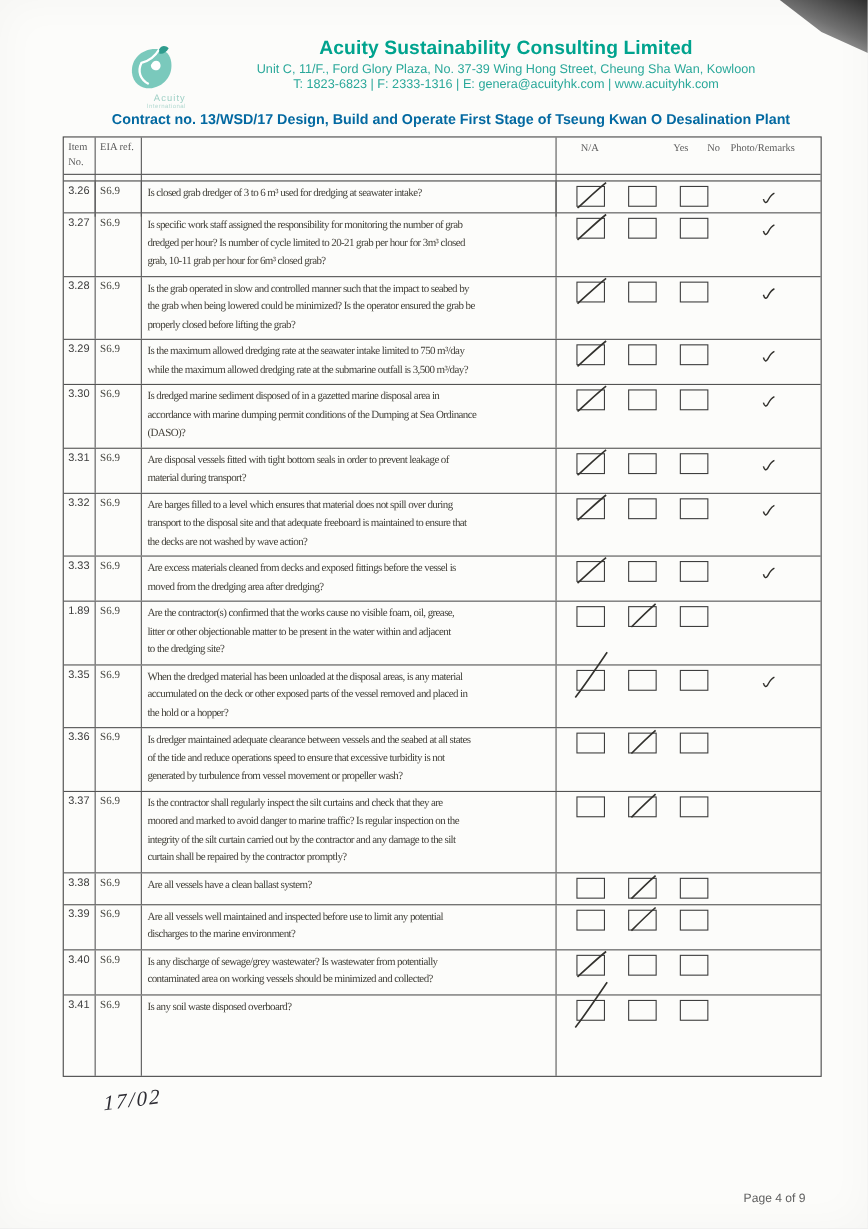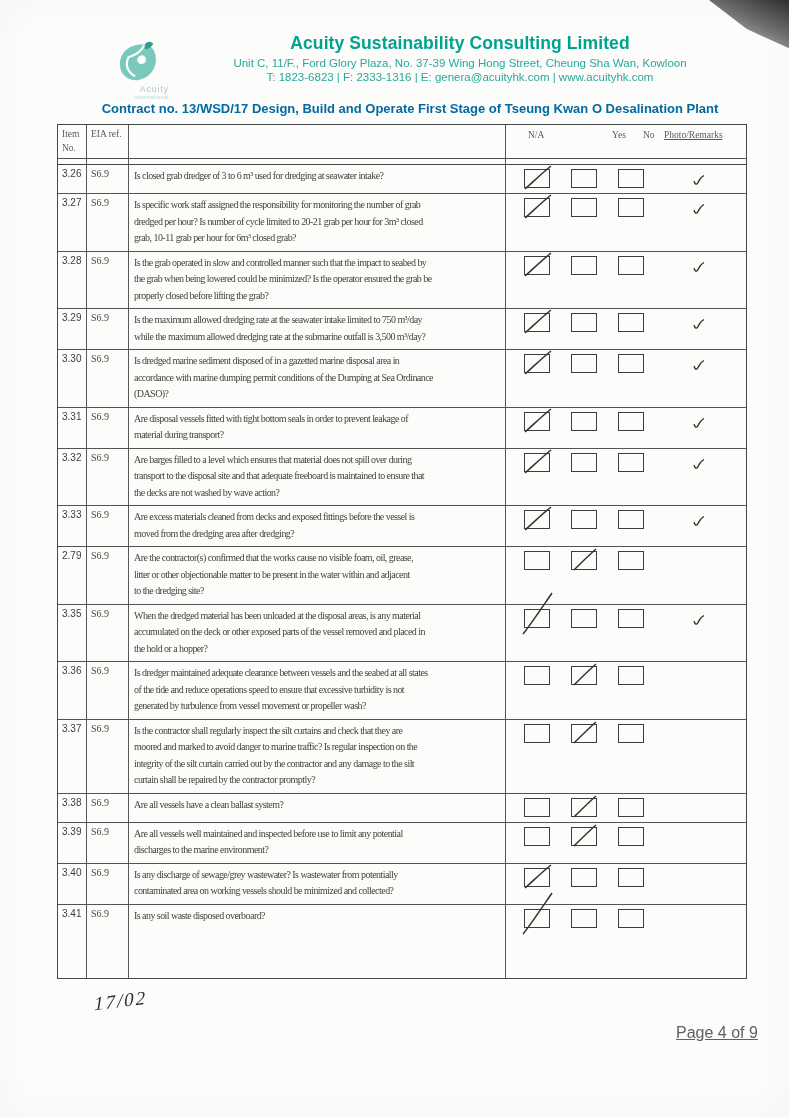--- a/index.html
+++ b/index.html
@@ -22,43 +22,43 @@
   .co-contact{font-size:11.5px;color:#2aa89a;margin-top:2px;}
   .contract{position:absolute;left:70px;top:101px;width:680px;text-align:center;
             font-family:"Liberation Sans",sans-serif;font-size:13px;font-weight:bold;color:#0369a1;}
   
   .tbl{position:absolute;left:57px;top:124px;width:688px;border:1.6px solid #474747;background:transparent;}
   .thead{display:grid;grid-template-columns:29px 42px 377px 1fr;height:33px;border-bottom:1.4px solid #515151;}
   .thead .hc{font-size:9.5px;color:#5b5b5b;padding:2px 0 0 4px;white-space:pre-line;line-height:14px;}
   .thead .hc1,.thead .hc2,.thead .hc3{border-right:1.2px solid #585858;}
   .thead .hc4{position:relative;}
   .alabel{position:absolute;top:3px;font-size:9.5px;color:#5b5b5b;}
-  .al-na{left:22px;} .al-yes{left:66px;margin-left:40px;} .al-no{left:113px;margin-left:24px;} .al-rem{left:158px;text-decoration:underline;}
+  .al-na{left:22px;} .al-yes{left:66px;margin-left:40px;} .al-no{left:113px;margin-left:24px;} .al-rem{left:158px;}
   .gap{height:5px;border-bottom:1.6px solid #474747;}
   .trow{display:grid;grid-template-columns:29px 42px 377px 1fr;border-bottom:1.3px solid #535353;min-height:28px;}
   .trow:last-child{border-bottom:none;min-height:73px;}
   .c{box-sizing:border-box;}
   .c-item{font-family:"Liberation Sans",sans-serif;font-size:10px;color:#3d3d3d;
           padding:3px 0 0 4px;border-right:1.2px solid #585858;}
   .c-eia{font-size:10px;color:#4a4a44;padding:3px 0 0 4px;border-right:1.2px solid #585858;}
   .c-q{font-size:10px;color:#45433c;letter-spacing:-0.55px;line-height:16.5px;
        white-space:pre-line;padding:3px 6px 4px 5px;border-right:1.2px solid #585858;}
   .c-ans{position:relative;}
   .box{position:absolute;top:4px;width:24px;height:17px;border:1.6px solid #3e3e3e;}
   .b-na{left:18px;} .b-yes{left:65px;} .b-no{left:112px;}
   .box svg{position:absolute;left:0;top:0;overflow:visible;display:none;}
   .box.checked svg.sn{display:block;}
   .box.checked.long svg.sl{display:block;}
   .remark{position:absolute;left:186px;top:9px;display:none;}
   .remark.show{display:block;}
   
   .hand{position:absolute;left:94px;top:990px;font-size:19px;color:#2e2d34;
         font-style:italic;transform:rotate(-7deg) skewX(-6deg);letter-spacing:2px;}
-  .pageno{position:absolute;left:676px;top:1024px;font-family:"Liberation Sans",sans-serif;
-          font-size:16px;color:#5f5f5f;text-decoration:underline;}
+  .pageno{position:absolute;left:676px;top:1084px;font-family:"Liberation Sans",sans-serif;
+          font-size:11px;color:#5f5f5f;}
 </style>
 </head>
 <body>
 
 <div class="page">
 
   <div class="corner"></div>
 
   <div class="logo">
     <span>
@@ -309,21 +309,21 @@
         
       </span>
       <span class="remark show">
         <svg width="15" height="14" viewBox="0 0 15 14">
                 <path d="M2,7 C3,10.5 4.5,11 5.8,8.8 C7.4,6 8.6,3 12,1.5" fill="none" stroke="#302f2b" stroke-width="1.3"></path>
               </svg>
       </span>
     </div>
   </div>
         <div class="trow">
-    <div class="c c-item">2.79</div>
+    <div class="c c-item">1.89</div>
     <div class="c c-eia">S6.9</div>
     <div class="c c-q">Are the contractor(s) confirmed that the works cause no visible foam, oil, grease,
 litter or other objectionable matter to be present in the water within and adjacent
 to the dredging site?</div>
     <div class="c c-ans">
       <span class="box b-na">
         
         
       </span>
       <span class="box b-yes checked">

